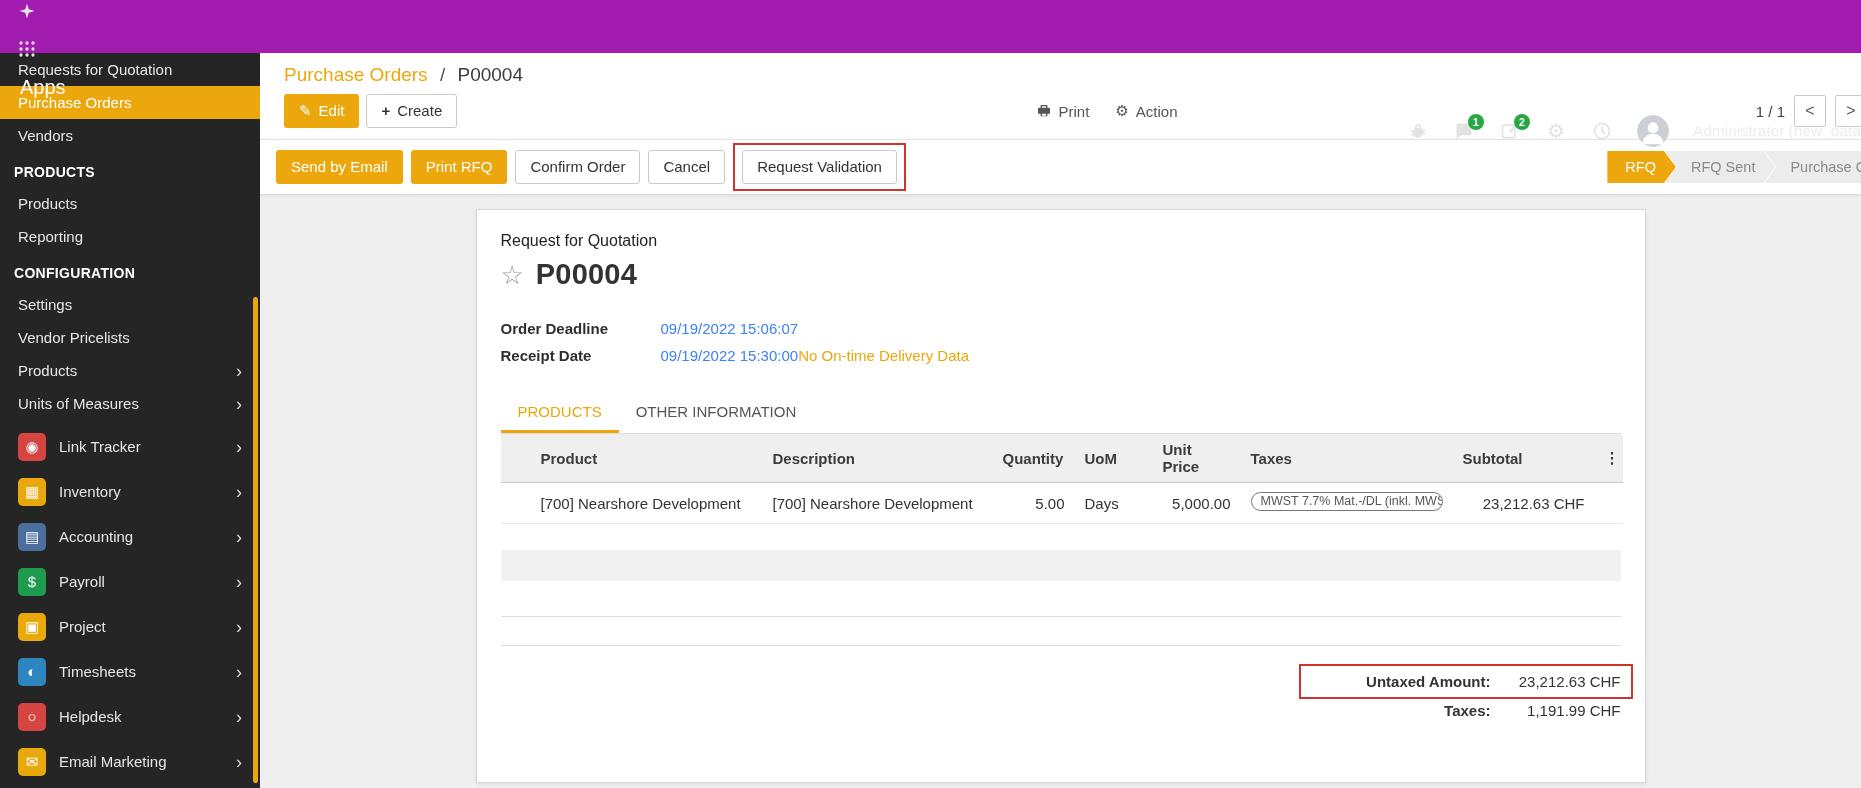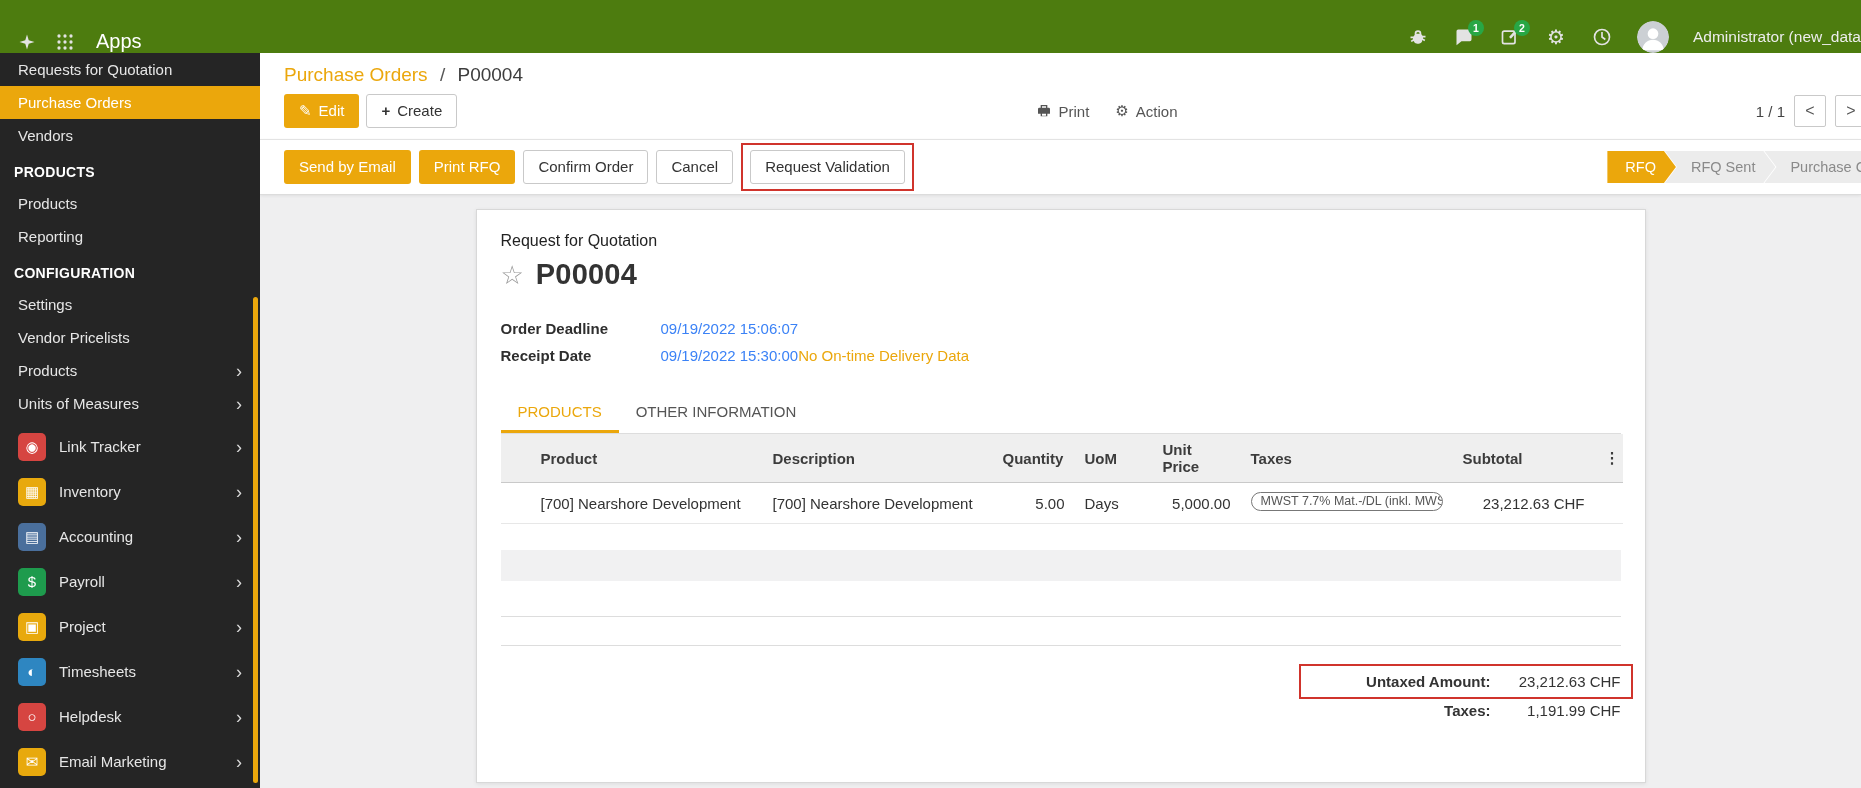--- a/index.html
+++ b/index.html
@@ -4,22 +4,22 @@
 <style>
   :root{
     --accent:#eba70c;
     --annotation:#d0342c;
     --badge:#28a745;
   }
   *{box-sizing:border-box;margin:0;padding:0;}
   html,body{width:1861px;height:788px;overflow:hidden;background:#efeff0;
     font-family:"Liberation Sans",sans-serif;}
   
-  .topbar{height:53px;background:#4d7c0f;color:#e9e9e9;display:flex;align-items:flex-end;
-    padding-left:16px;gap:16px;position:relative;z-index:30;}
+  .topbar{height:53px;background:#a21caf;color:#e9e9e9;display:flex;align-items:flex-start;
+    padding-left:16px;gap:16px;position:relative;z-index:30;flex-direction:column;}
   .tb-icon{width:22px;height:22px;display:flex;align-items:center;justify-content:center;
     color:#e3e3e3;cursor:pointer;position:relative;flex:0 0 auto;}
   .tb-title{font-size:20px;color:#fff;margin-left:4px;}
   .tb-right{margin-left:auto;display:flex;align-items:center;gap:24px;white-space:nowrap;}
   .badge{position:absolute;top:-6px;right:-9px;background:var(--badge);color:#fff;
     font-size:10.5px;min-width:16px;height:16px;border-radius:8px;display:flex;
     align-items:center;justify-content:center;padding:0 3px;font-weight:700;}
   .gear-glyph{font-size:20px;line-height:1;}
   .avatar{width:32px;height:32px;border-radius:50%;overflow:hidden;flex:0 0 auto;cursor:pointer;}
   .tb-user{font-size:15.5px;color:#ededed;cursor:pointer;}
@@ -60,21 +60,21 @@
   .btn-default{border-color:#c9c9c9;color:#333;}
   .btn-link{background:none;border:none;color:#555;font-size:15px;display:inline-flex;
     align-items:center;gap:7px;cursor:pointer;justify-content:center;}
   .pager{display:flex;align-items:center;gap:9px;margin-right:-30px;flex:0 0 auto;}
   .pager-count{font-size:15px;color:#444;}
   .pager-btn{width:32px;height:32px;border:1px solid #c9c9c9;background:#fff;color:#555;
     font-size:16px;cursor:pointer;display:flex;align-items:center;justify-content:center;border-radius:2px;}
   
   .statusbar{background:#fff;border-top:1px solid #e3e3e3;border-bottom:1px solid #dcdcdc;
     box-shadow:0 1px 3px rgba(0,0,0,.07);height:56px;display:flex;align-items:center;
-    padding-left:24px;position:relative;z-index:5;}
+    padding-left:16px;position:relative;z-index:5;}
   .sb-buttons{display:flex;align-items:center;gap:8px;}
   .annotation-inline{display:inline-flex;border:2px solid var(--annotation);padding:5px 7px;}
   .status-steps{margin-left:auto;display:flex;align-items:center;margin-right:-26px;}
   .step{height:32px;line-height:32px;font-size:14.5px;background:#ececec;color:#8a8a8a;
     padding:0 20px 0 26px;margin-left:-11px;white-space:nowrap;cursor:pointer;
     clip-path:polygon(0 0,calc(100% - 12px) 0,100% 50%,calc(100% - 12px) 100%,0 100%,12px 50%);}
   .step.first{clip-path:polygon(0 0,calc(100% - 12px) 0,100% 50%,calc(100% - 12px) 100%,0 100%);
     margin-left:0;padding-left:18px;}
   .step.active{background:var(--accent);color:#fff;}
   

